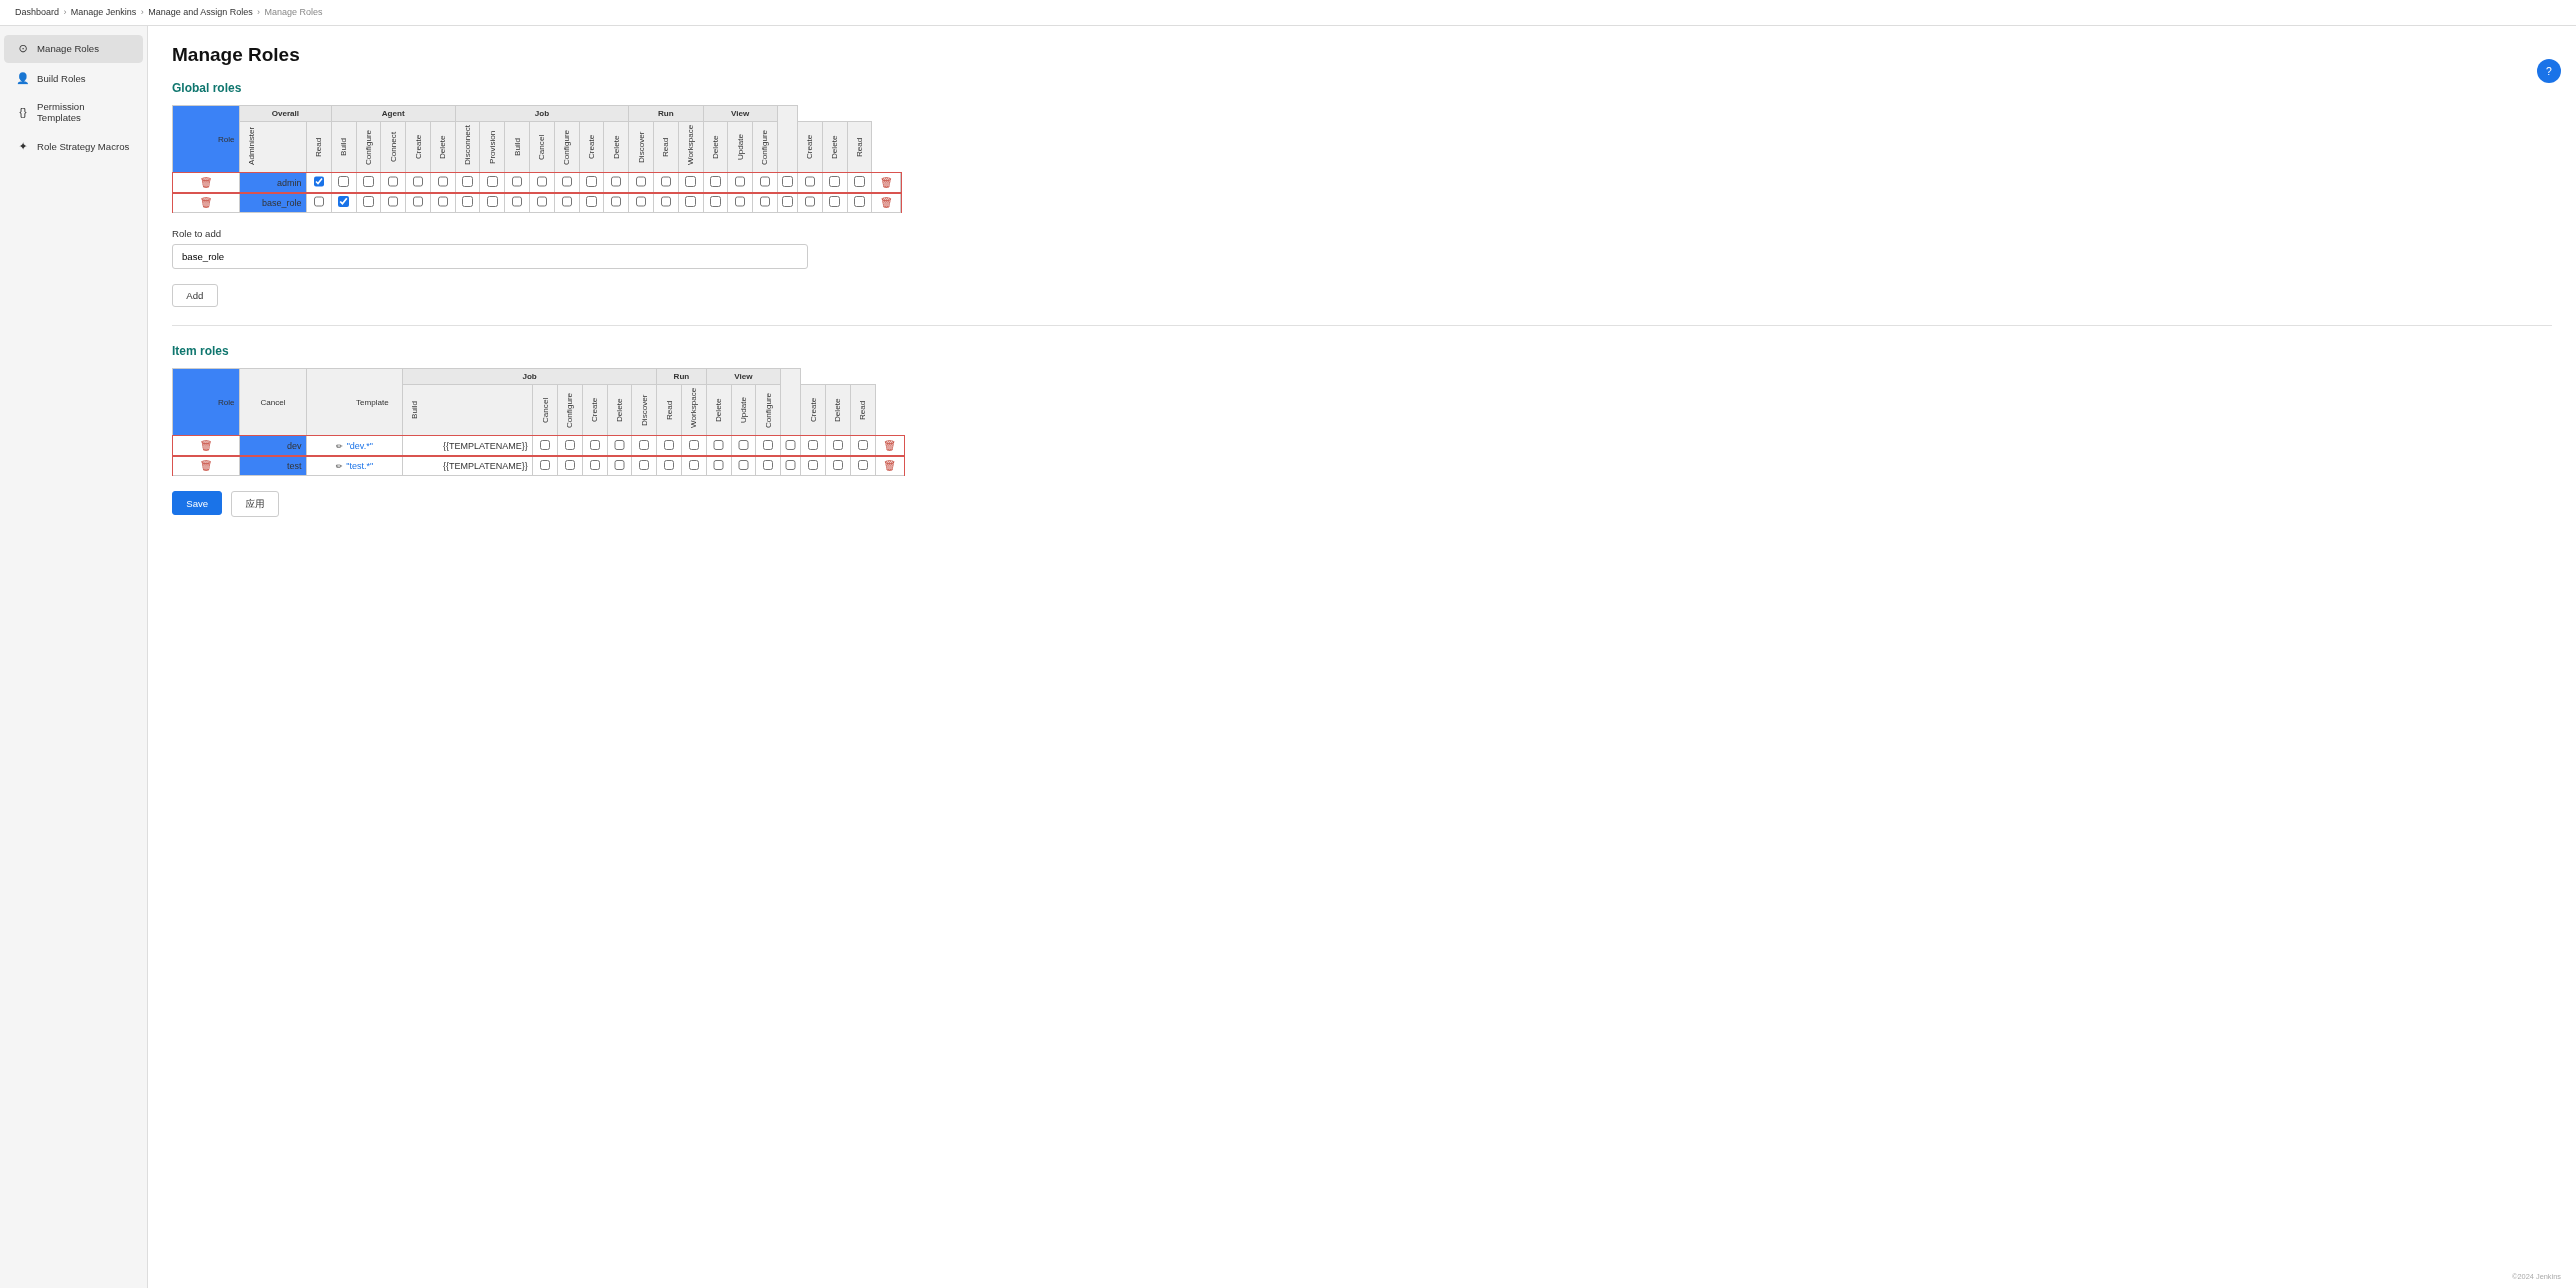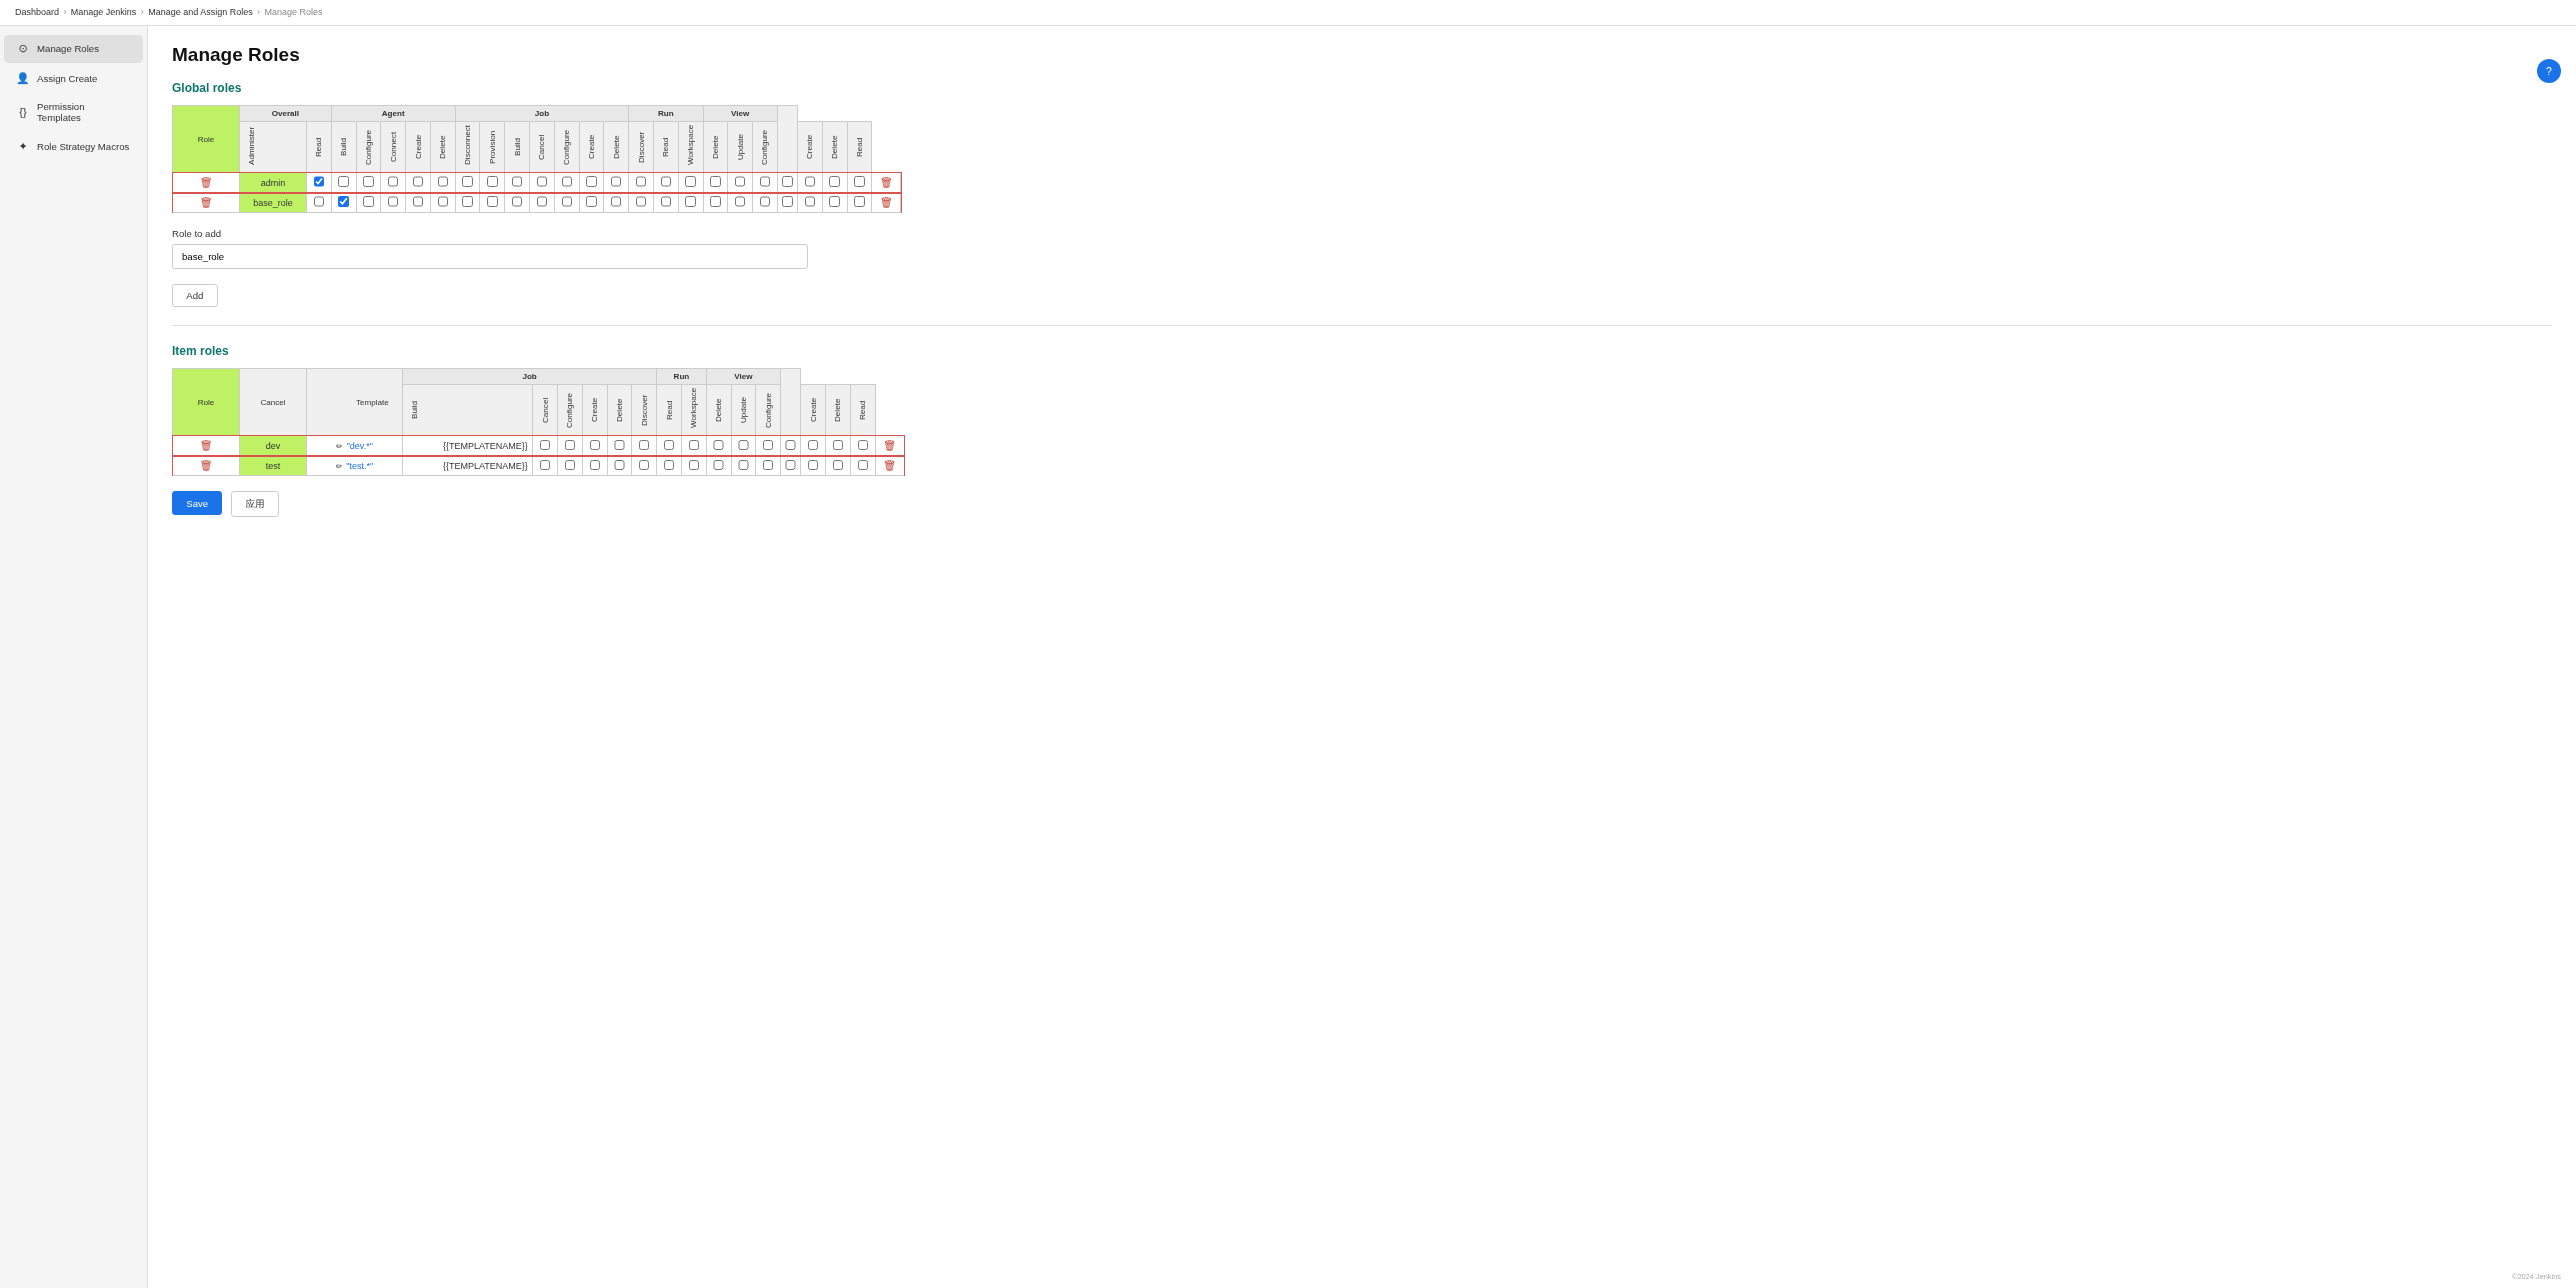--- a/index.html
+++ b/index.html
@@ -22,21 +22,21 @@
 
     h1 { font-size: 19px; font-weight: 600; margin-bottom: 15px; color: #111; }
     h2 { font-size: 12px; font-weight: 600; margin-bottom: 10.4px; color: #0f766e; }
 
     
     .table-wrapper { overflow-x: auto; margin-bottom: 15px; }
     table { border-collapse: collapse; font-size: 9px; }
     th, td { border: 0.7px solid #ccc; padding: 3px 4.4px; text-align: center; vertical-align: middle; background: #fff; min-width: 16.3px; }
     th { background: #f0f0f0; font-weight: 500; font-size: 8.1px; }
     .th-group { background: #e8e8e8; font-weight: 600; font-size: 8.1px; }
-    .col-role { text-align: center; min-width: 67px; font-weight: 500; background: #bef264; }
+    .col-role { text-align: right; min-width: 67px; font-weight: 500; background: #3b82f6; }
     .col-pattern { min-width: 52px; }
     .col-template { min-width: 96px; padding-left: 40px; }
 
     
     .rotate-header { white-space: nowrap; writing-mode: vertical-rl; transform: rotate(180deg); font-size: 8.1px; padding: 4.4px 3px; height: 44px; }
 
     
     input[type="checkbox"] { width: 10.4px; height: 10.4px; cursor: pointer; accent-color: #1a73e8; }
 
     .delete-btn { background: none; border: none; cursor: pointer; color: #c0392b; font-size: 10.4px; padding: 0 3px; }
@@ -77,21 +77,21 @@
 
 <div class="app-layout">
 
   <nav class="sidebar">
     <div class="sidebar-item active">
       <span class="sidebar-icon">⊙</span>
       <span>Manage Roles</span>
     </div>
     <div class="sidebar-item">
       <span class="sidebar-icon">👤</span>
-      <span>Assign Create</span>
+      <span>Build Roles</span>
     </div>
     <div class="sidebar-item">
       <span class="sidebar-icon">{}</span>
       <span>Permission Templates</span>
     </div>
     <div class="sidebar-item">
       <span class="sidebar-icon">✦</span>
       <span>Role Strategy Macros</span>
     </div>
   </nav>

